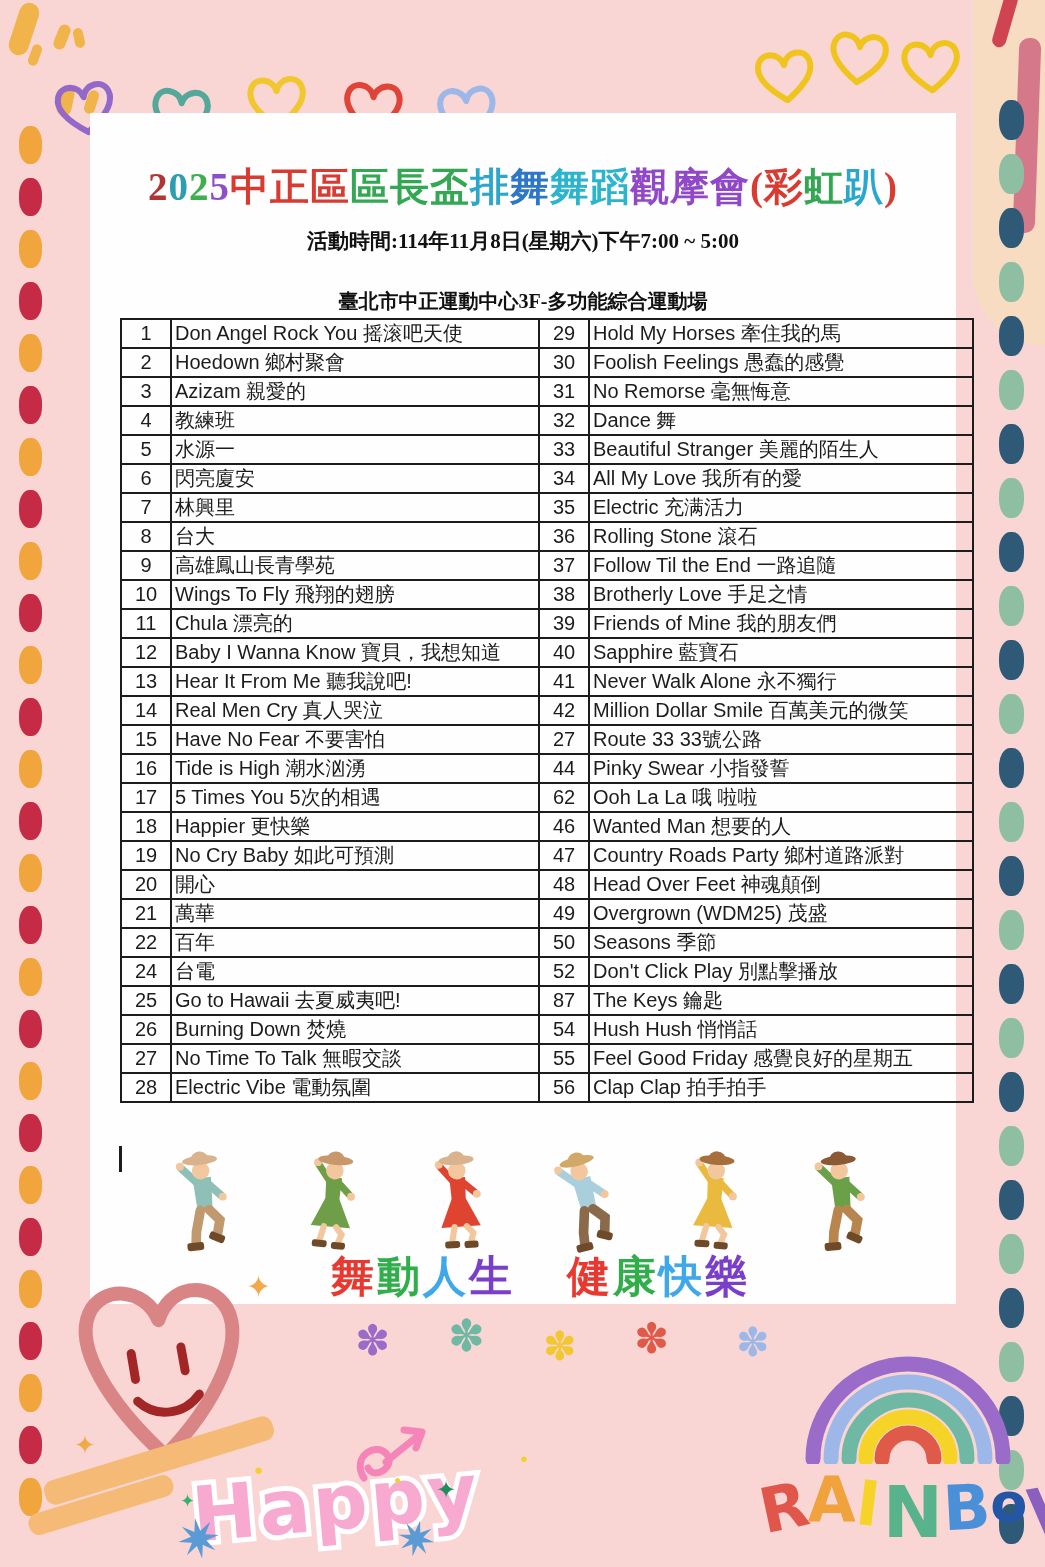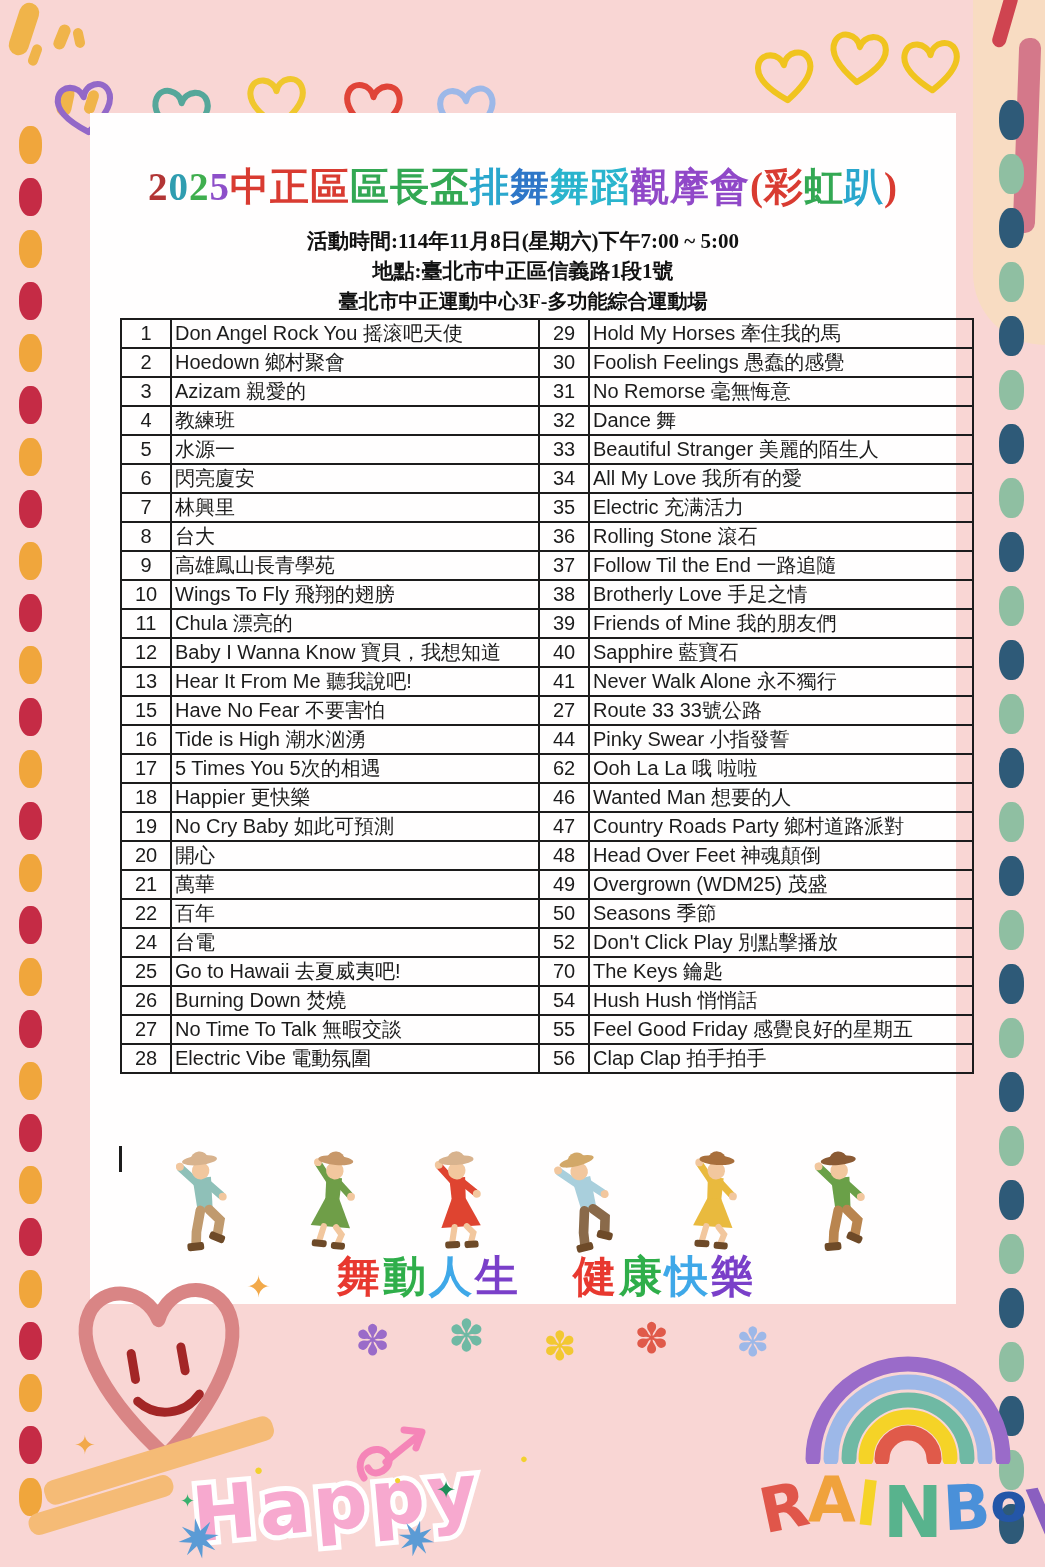--- a/index.html
+++ b/index.html
@@ -26,21 +26,21 @@
   
   table.program{left:120px;top:318px;width:820px;border-collapse:collapse;table-layout:fixed;position:absolute;}
   table.program td{border:2px solid #1c1c1c;height:25.6px;padding:0 3px;overflow:hidden;white-space:nowrap;
     font-size:20px;color:#1c1c1c;}
   td.num{text-align:center;padding:0;}
   td.red{color:#bf4b48;}
   .table-tick{left:119px;top:1146px;width:3px;height:26px;background:#1c1c1c;}
 
   
   #dancers{left:152px;top:1144px;width:742px;height:116px;display:flex;justify-content:space-between;align-items:flex-end;}
-  #slogan-text{left:96px;top:1248px;width:902px;text-align:center;font-weight:bold;font-size:43px;letter-spacing:3px;}
+  #slogan-text{left:90px;top:1248px;width:902px;text-align:center;font-weight:bold;font-size:43px;letter-spacing:3px;}
   #slogan-text span:nth-child(5){margin-left:52px;}
 
   
   .happy-wrap{left:192px;top:1458px;transform:rotate(-5deg);font-weight:bold;font-size:76px;
     font-family:"DejaVu Sans",sans-serif;letter-spacing:3px;}
   .happy-outline{position:absolute;left:0;top:0;color:#fff;-webkit-text-stroke:10px #fff;}
   .happy-fill{position:relative;color:#f7a9cf;}
   .glyph{line-height:1;}
 
   
@@ -152,21 +152,20 @@
         </svg></div>
       <div class="abs" style="left:898px;top:34px"><svg width="66" height="62" viewBox="0 0 60 56" style="transform:rotate(-3deg)">
  <path d="M30,19 C27,7 11,5 7,16 C3,27 13,39 30,51 C47,39 57,27 53,16 C49,5 33,7 30,19 Z" stroke="#f0c41f" stroke-width="5.5" fill="none" stroke-linejoin="round"></path>
         </svg></div>
     </div>
 
   <div class="abs card"></div>
 
   <div class="abs poster-title" id="title-line"><span style="color:#b23535">2</span><span style="color:#2f9db0">0</span><span style="color:#3fae4e">2</span><span style="color:#8d4fc9">5</span><span style="color:#d93b31">中</span><span style="color:#d93b31">正</span><span style="color:#d93b31">區</span><span style="color:#33a853">區</span><span style="color:#33a853">長</span><span style="color:#33a853">盃</span><span style="color:#2aa7cd">排</span><span style="color:#2e77c8">舞</span><span style="color:#2ab4cd">舞</span><span style="color:#2ab4cd">蹈</span><span style="color:#9048c8">觀</span><span style="color:#9048c8">摩</span><span style="color:#9048c8">會</span><span style="color:#d93b31">(</span><span style="color:#d93b31">彩</span><span style="color:#33a853">虹</span><span style="color:#2aa7cd">趴</span><span style="color:#d93b31">)</span></div>
   <div class="abs detail-line dl1">活動時間:114年11月8日(星期六)下午7:00 ~ 5:00</div>
-  <div class="abs detail-line dl2">地點:臺北市中正區信義路1段1號</div>
   <div class="abs detail-line dl3">臺北市中正運動中心3F-多功能綜合運動場</div>
 
   <table class="program">
     <tbody id="program-body">
         <tr>
     <td class="num" style="width:42px">1</td>
     <td class="ttl " style="width:360px">Don Angel Rock You  摇滚吧天使</td>
     <td class="num" style="width:42px">29</td>
     <td class="ttl " style="width:376px">Hold My Horses 牽住我的馬</td>
   </tr>
@@ -236,20 +235,26 @@
     <td class="num" style="width:42px">40</td>
     <td class="ttl " style="width:376px">Sapphire 藍寶石</td>
   </tr>
         <tr>
     <td class="num" style="width:42px">13</td>
     <td class="ttl " style="width:360px">Hear It From Me  聽我說吧!</td>
     <td class="num" style="width:42px">41</td>
     <td class="ttl " style="width:376px">Never Walk Alone 永不獨行</td>
   </tr>
         <tr>
+    <td class="num" style="width:42px">14</td>
+    <td class="ttl " style="width:360px">Real Men Cry 真人哭泣</td>
+    <td class="num" style="width:42px">42</td>
+    <td class="ttl " style="width:376px">Million Dollar Smile 百萬美元的微笑</td>
+  </tr>
+        <tr>
     <td class="num" style="width:42px">15</td>
     <td class="ttl " style="width:360px">Have No Fear 不要害怕</td>
     <td class="num" style="width:42px">27</td>
     <td class="ttl " style="width:376px">Route 33  33號公路</td>
   </tr>
         <tr>
     <td class="num" style="width:42px">16</td>
     <td class="ttl " style="width:360px">Tide is High  潮水汹湧</td>
     <td class="num" style="width:42px">44</td>
     <td class="ttl " style="width:376px">Pinky Swear 小指發誓</td>
@@ -292,21 +297,21 @@
   </tr>
         <tr>
     <td class="num" style="width:42px">24</td>
     <td class="ttl red" style="width:360px">台電</td>
     <td class="num" style="width:42px">52</td>
     <td class="ttl " style="width:376px">Don't Click Play 別點擊播放</td>
   </tr>
         <tr>
     <td class="num" style="width:42px">25</td>
     <td class="ttl " style="width:360px">Go to Hawaii 去夏威夷吧!</td>
-    <td class="num" style="width:42px">70</td>
+    <td class="num" style="width:42px">87</td>
     <td class="ttl " style="width:376px">The Keys 鑰匙</td>
   </tr>
         <tr>
     <td class="num" style="width:42px">26</td>
     <td class="ttl " style="width:360px">Burning Down 焚燒</td>
     <td class="num" style="width:42px">54</td>
     <td class="ttl " style="width:376px">Hush Hush  悄悄話</td>
   </tr>
         <tr>
     <td class="num" style="width:42px">27</td>

